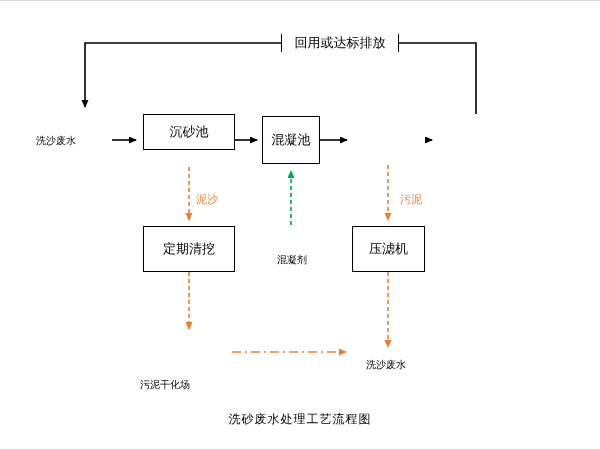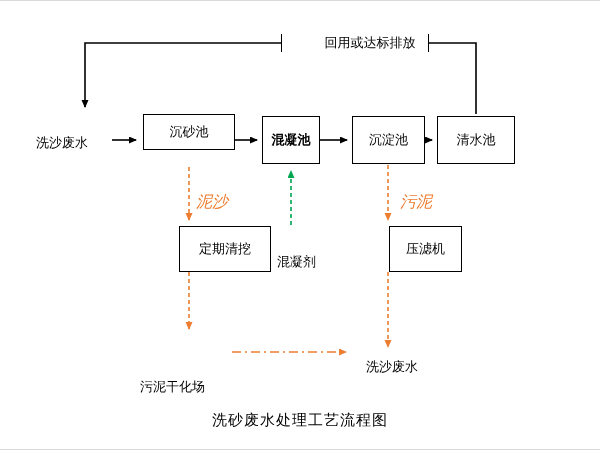--- a/index.html
+++ b/index.html
@@ -16,34 +16,33 @@
   }
   .layer{position:absolute;left:0;top:0;width:600px;height:450px;}
   .box{
     position:absolute;
     border:1px solid #000;
     background:#fff;
     display:flex;align-items:center;justify-content:center;
     font-size:13px;
     box-sizing:border-box;
   }
-  .lbl{position:absolute;font-size:13px;white-space:nowrap;}
-  .lbl-small{font-size:16px;font-style:italic;}
+  .lbl{position:absolute;font-size:10px;white-space:nowrap;}
+  .lbl-small{font-size:11px;}
   .feedback-label{
     position:absolute;
     left:281px;top:33px;width:116px;height:18px;
     background:#fff;
     border-left:1px solid #000;border-right:1px solid #000;
     display:flex;align-items:center;justify-content:center;
     font-size:13px;
-    padding-left:30px;
   }
   .title{
     position:absolute;left:0;right:0;top:410px;
-    text-align:center;font-size:15px;letter-spacing:1px;
+    text-align:center;font-size:12px;letter-spacing:1px;
   }
   .orange{color:#ED7D31;}
 </style>
 </head>
 <body>
 
 <div class="canvas">
 
   <svg class="layer" width="600" height="450" viewBox="0 0 600 450">
     <defs>
@@ -74,33 +73,27 @@
     </g>
 
     <path d="M232 351 L346 351" fill="none" stroke-width="1.6" stroke-dasharray="9 4 2 4" marker-end="url(#arrow-orange)" stroke="#ED7D31"></path>
 
     <path d="M291 224 L291 170" fill="none" stroke-width="1.6" stroke-dasharray="4 3" marker-end="url(#arrow-green)" stroke="#00A650"></path>
   </svg>
 
   <div class="box" style="left:143px;top:113px;width:92px;height:36px;">
     <span>沉砂池</span>
   </div>
-  <div class="box" style="left:262px;top:115px;width:58px;height:48px;font-weight:bold;">
+  <div class="box" style="left:262px;top:115px;width:58px;height:48px;">
     <span>混凝池</span>
   </div>
-  <div class="box" style="left:352px;top:115px;width:73px;height:48px;">
-    <span>沉淀池</span>
-  </div>
-  <div class="box" style="left:437px;top:115px;width:78px;height:48px;">
-    <span>清水池</span>
-  </div>
-  <div class="box" style="left:143px;top:225px;width:92px;height:46px;margin-left:36px;">
+  <div class="box" style="left:143px;top:225px;width:92px;height:46px;">
     <span>定期清挖</span>
   </div>
-  <div class="box" style="left:352px;top:225px;width:73px;height:46px;margin-left:37px;">
+  <div class="box" style="left:352px;top:225px;width:73px;height:46px;">
     <span>压滤机</span>
   </div>
 
   <div class="feedback-label">
     <span>回用或达标排放</span>
   </div>
 
   <div class="lbl" style="left:36px;top:133px;">洗沙废水</div>
 
   <div class="lbl lbl-small orange" style="left:196px;top:191px;">泥沙</div>

